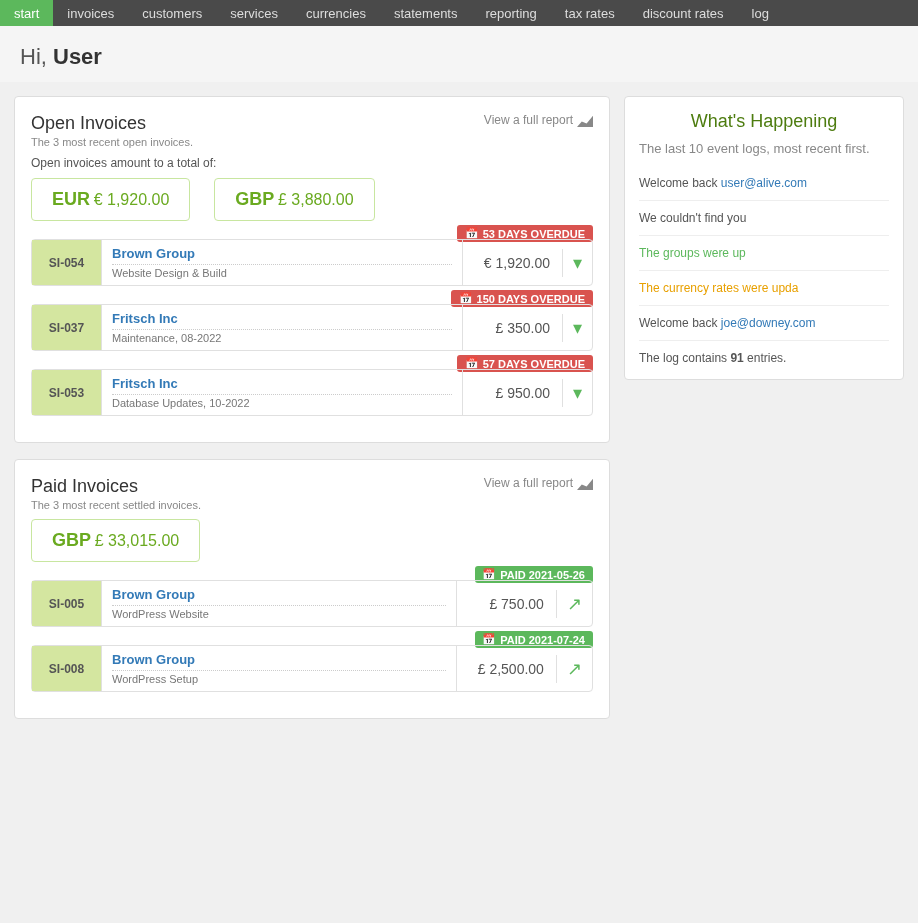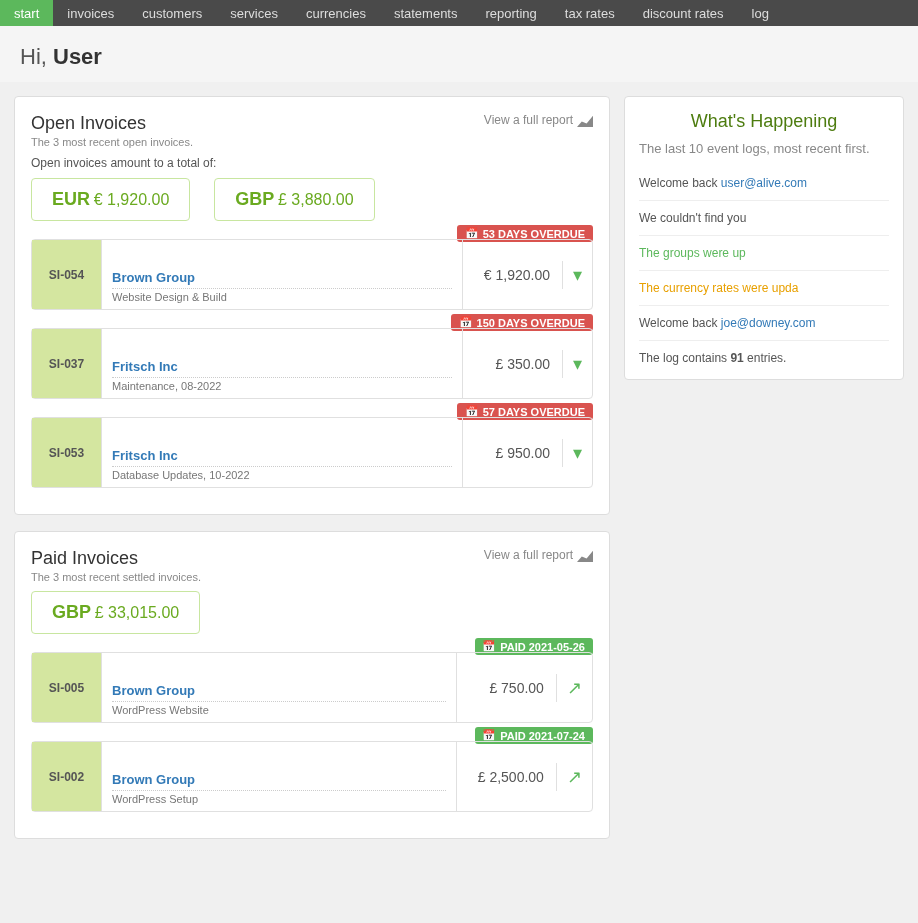--- a/index.html
+++ b/index.html
@@ -56,21 +56,21 @@
     }
     .invoice-row {
       display: flex; align-items: center;
     }
     .inv-id {
       background: #d4e6a0; color: #555; font-size: 12px; font-weight: bold;
       padding: 10px 12px; min-width: 70px; text-align: center; border-right: 1px solid #e0e0e0;
       align-self: stretch; display: flex; align-items: center; justify-content: center;
     }
     .inv-details { flex: 1; padding: 6px 10px; border-right: 1px solid #e0e0e0; }
-    .inv-client { color: #337ab7; font-size: 13px; font-weight: bold; cursor: pointer; margin-top: 24px; }
+    .inv-client { color: #337ab7; font-size: 13px; font-weight: bold; cursor: pointer; }
     .inv-desc { font-size: 11px; color: #777; border-top: 1px dotted #ccc; margin-top: 3px; padding-top: 2px; }
     .inv-amount { padding: 6px 12px; font-size: 14px; color: #555; white-space: nowrap; border-right: 1px solid #e0e0e0; min-width: 100px; text-align: right; }
     .inv-action {
       padding: 6px 10px; color: #5cb85c; font-size: 18px; cursor: pointer;
       display: flex; align-items: center; justify-content: center;
     }
     .inv-action-ext { color: #5cb85c; }
 
     
     .right-panel { width: 280px; min-width: 220px; }
@@ -238,21 +238,21 @@
         </div>
       </div>
 
       <div style="margin-top: 18px; position: relative;">
         <div class="paid-badge">
           <span class="cal-icon"></span>
           <span>PAID 2021-07-24</span>
         </div>
         <div class="invoice-item">
           <div class="invoice-row">
-            <div class="inv-id">SI-002</div>
+            <div class="inv-id">SI-008</div>
             <div class="inv-details">
               <div class="inv-client">Brown Group</div>
               <div class="inv-desc">WordPress Setup</div>
             </div>
             <div class="inv-amount">£ 2,500.00</div>
             <div class="inv-action inv-action-ext">↗</div>
           </div>
         </div>
       </div>
 

